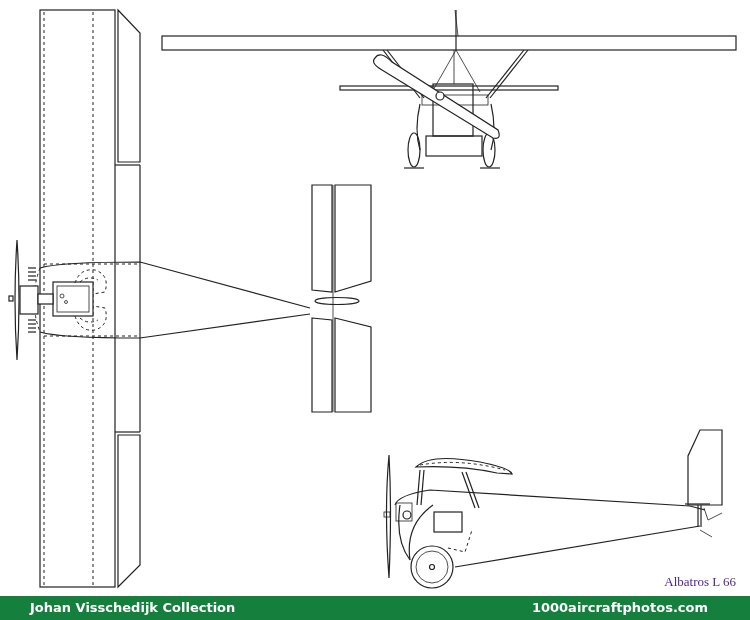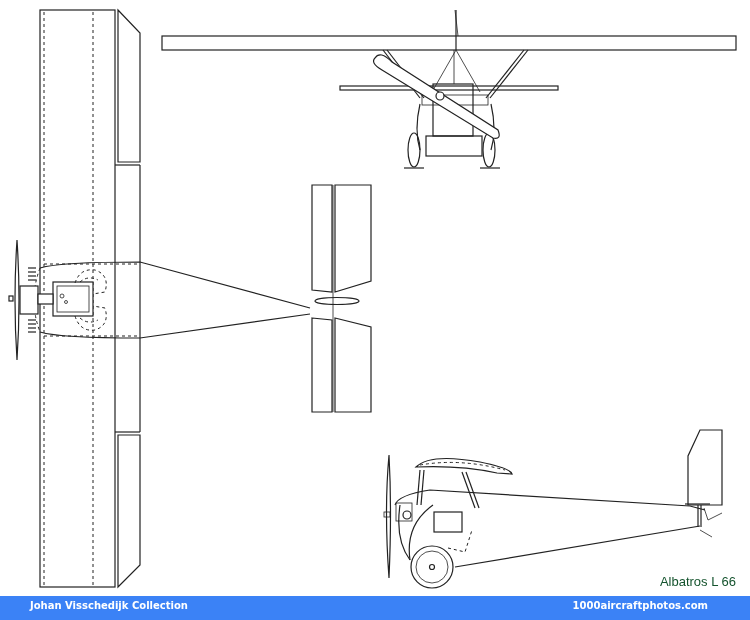--- a/index.html
+++ b/index.html
@@ -1,19 +1,19 @@
 <!DOCTYPE html>
 <html><head>
 <meta charset="utf-8">
 <style>
   html, body { margin: 0; padding: 0; background: #ffffff; }
   body { width: 750px; height: 620px; position: relative; overflow: hidden; font-family: "Liberation Sans", sans-serif; }
   #drawing { position: absolute; left: 0; top: 0; width: 750px; height: 596px; }
-  .caption { position: absolute; right: 14px; top: 574px; font-size: 13px; color: #14532d; font-family: Liberation Sans, sans-serif; }
-  .footer { position: absolute; left: 0; top: 596px; width: 750px; height: 24px; background: #3b82f6; color: #ffffff; font-weight: bold; font-size: 10px; font-family: "DejaVu Sans", sans-serif; }
+  .caption { position: absolute; right: 14px; top: 574px; font-size: 13px; color: #4c1d95; font-family: Liberation Serif, serif; }
+  .footer { position: absolute; left: 0; top: 596px; width: 750px; height: 24px; background: #15803d; color: #ffffff; font-weight: bold; font-size: 13px; font-family: "DejaVu Sans", sans-serif; }
   .footer .left { position: absolute; left: 30px; top: 4px; }
   .footer .right { position: absolute; right: 42px; top: 4px; }
   svg line, svg path, svg rect, svg ellipse, svg circle, svg polyline, svg polygon { stroke: #222; fill: none; stroke-width: 1.2; }
   .dash { stroke-dasharray: 3 3; stroke-width: 1; }
   .thin { stroke-width: 0.8; }
   .fillw { fill: #fff; }
 </style>
 </head>
 <body>
 

